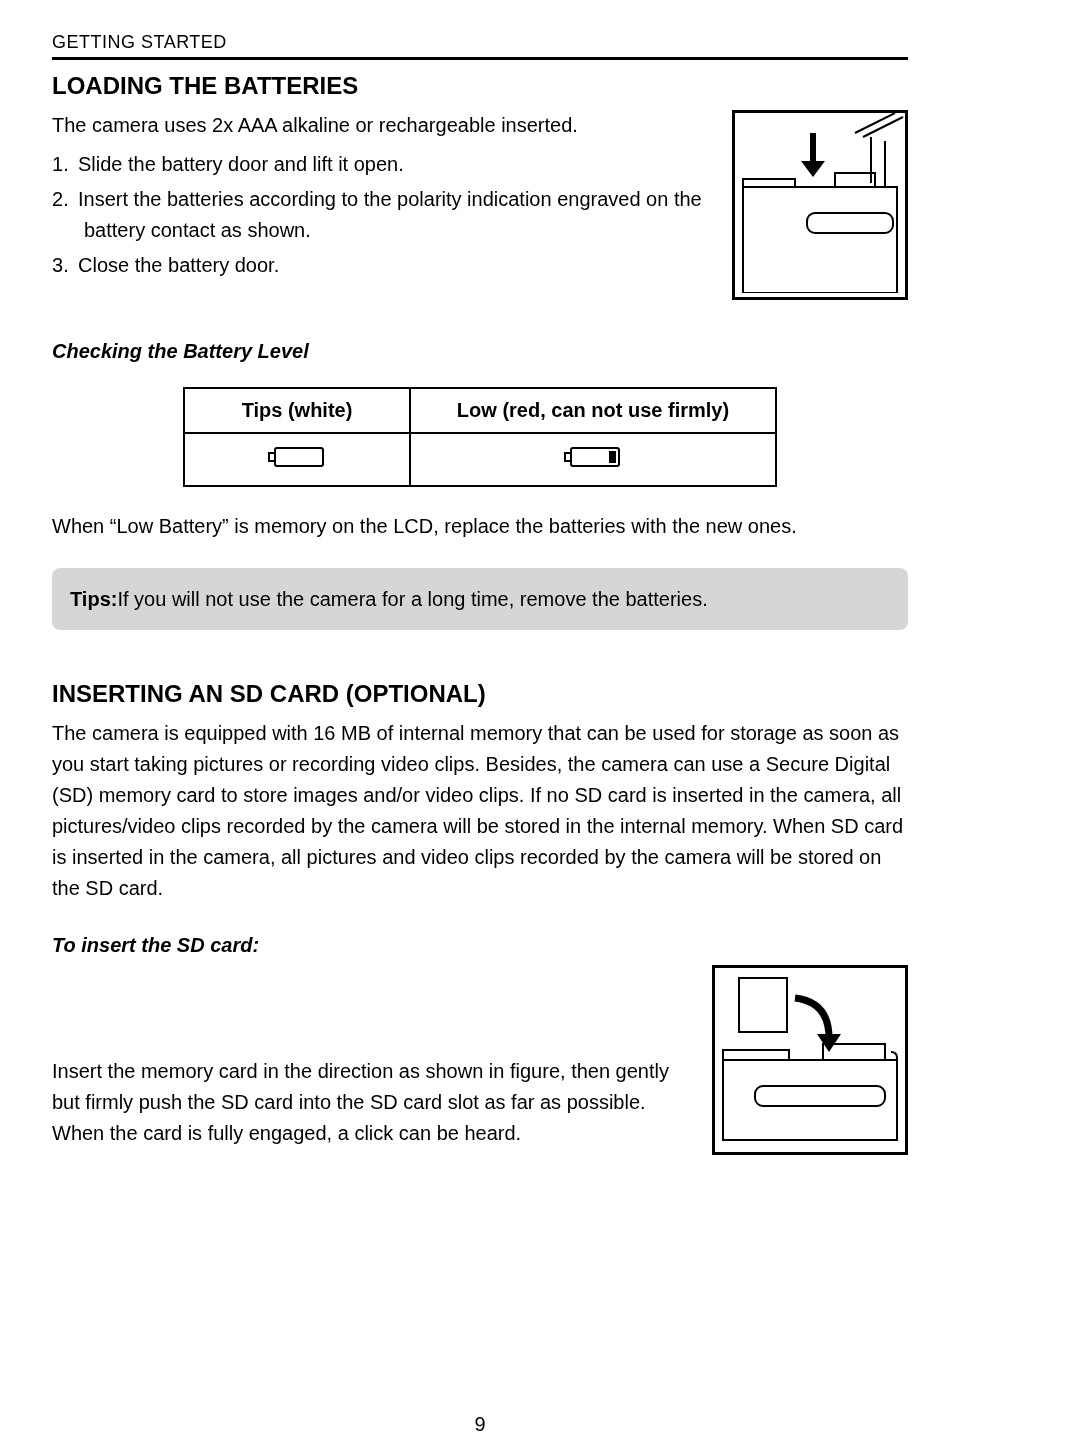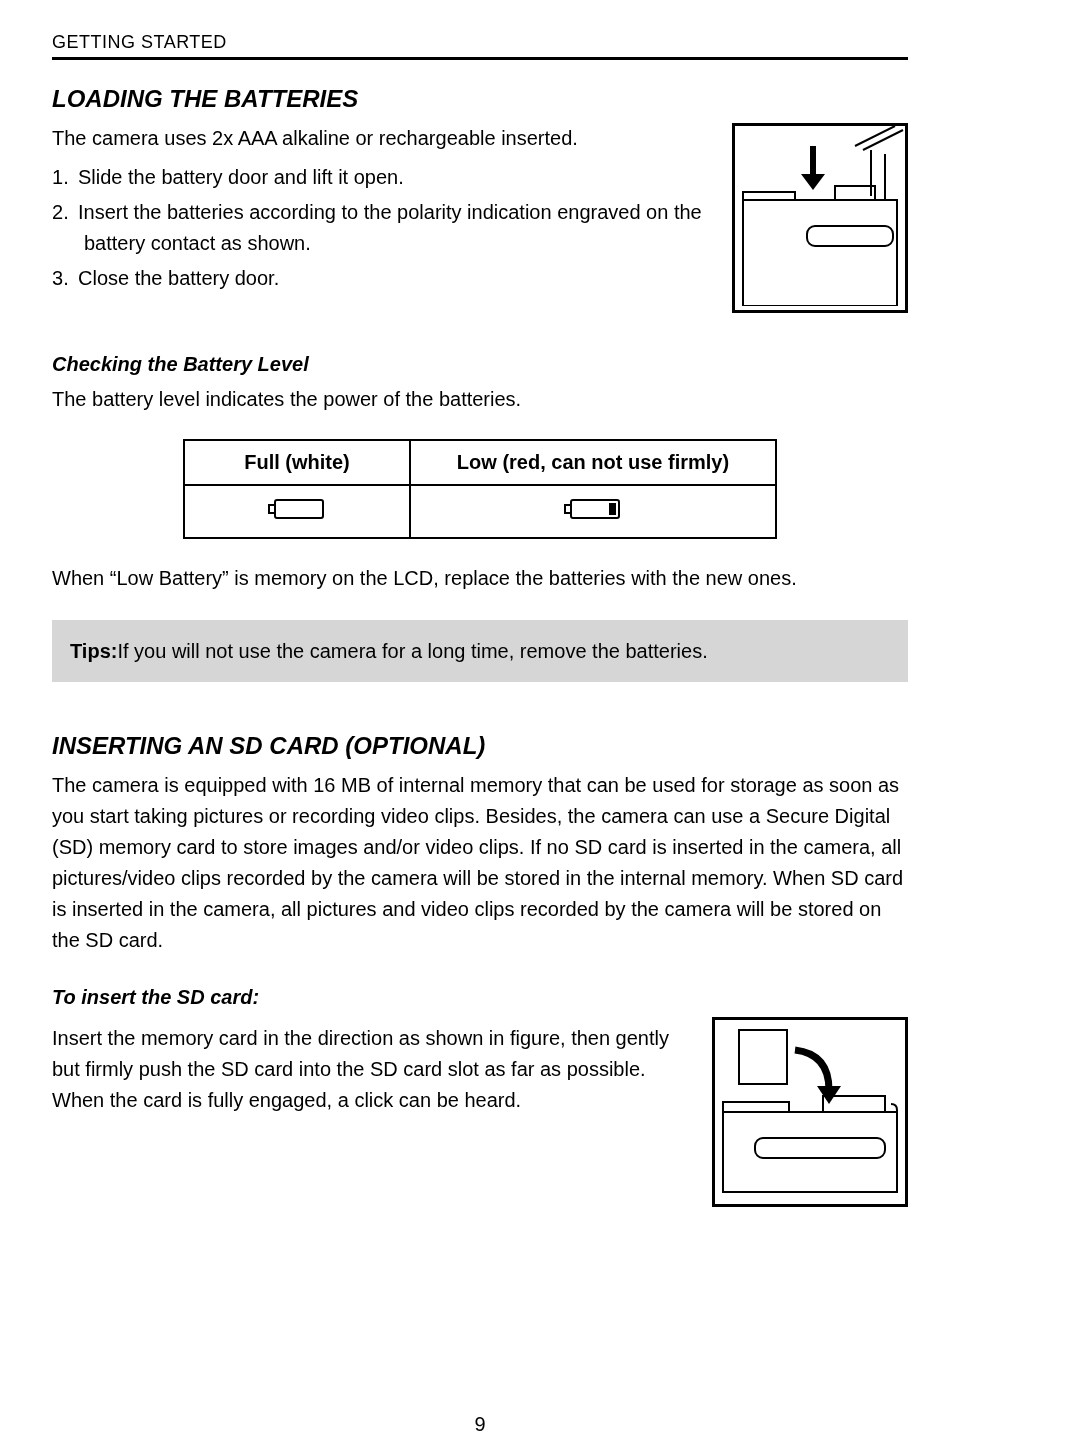--- a/index.html
+++ b/index.html
@@ -20,22 +20,21 @@
   .page-header {
     font-size: 18px;
     letter-spacing: 0.5px;
     border-bottom: 3px solid #000;
     padding-bottom: 4px;
     margin-bottom: 12px;
   }
   h1.section-title {
     font-size: 24px;
     font-weight: bold;
-    margin: 25px 0 10px 0;
-    font-style: italic;
+    margin: 12px 0 10px 0;
   }
   .body-text {
     font-size: 20px;
     line-height: 1.55;
     margin: 6px 0;
   }
   ol.steps {
     list-style: none;
     padding: 0;
     margin: 8px 0 18px 0;
@@ -84,34 +83,35 @@
   }
   table.battery th {
     font-weight: bold;
   }
   .callout {
     background: #d6d6d6;
     padding: 16px 18px;
     font-size: 20px;
     line-height: 1.5;
     margin: 26px 0;
+    border-radius: 8px;
   }
   .callout b { font-weight: bold; }
   .page-number {
     position: absolute;
     bottom: 18px;
     left: 0;
     right: 0;
     text-align: center;
     font-size: 20px;
   }
   .two-col {
     display: flex;
     gap: 24px;
-    align-items: flex-start;
+    align-items: flex-end;
   }
   .two-col .left { flex: 1; }
 </style>
 </head>
 <body>
 
 <div class="page">
 
   <div class="page-header">GETTING STARTED</div>
 
@@ -141,26 +141,25 @@
 
   <ol class="steps">
     <li>Slide the battery door and lift it open.</li>
     <li>Insert the batteries according to the polarity indication engraved on the battery contact as shown.</li>
     <li>Close the battery door.</li>
   </ol>
 
   <div class="clear"></div>
 
   <div class="sub-heading">Checking the Battery Level</div>
-  <p class="body-text">The battery level indicates the power of the batteries.</p>
 
   <table class="battery">
     <tbody>
         <tr>
-      <th style="width:180px">Full (white)</th>
+      <th style="width:180px">Tips (white)</th>
       <th style="width:320px">Low (red, can not use firmly)</th>
     </tr>
     <tr>
       <td>
         <svg width="64" height="26" viewBox="0 0 64 26">
           <rect x="10" y="4" width="48" height="18" rx="2" fill="none" stroke="#000" stroke-width="2"></rect>
           <rect x="4" y="9" width="6" height="8" fill="none" stroke="#000" stroke-width="2"></rect>
         </svg>
       </td>
       <td>

